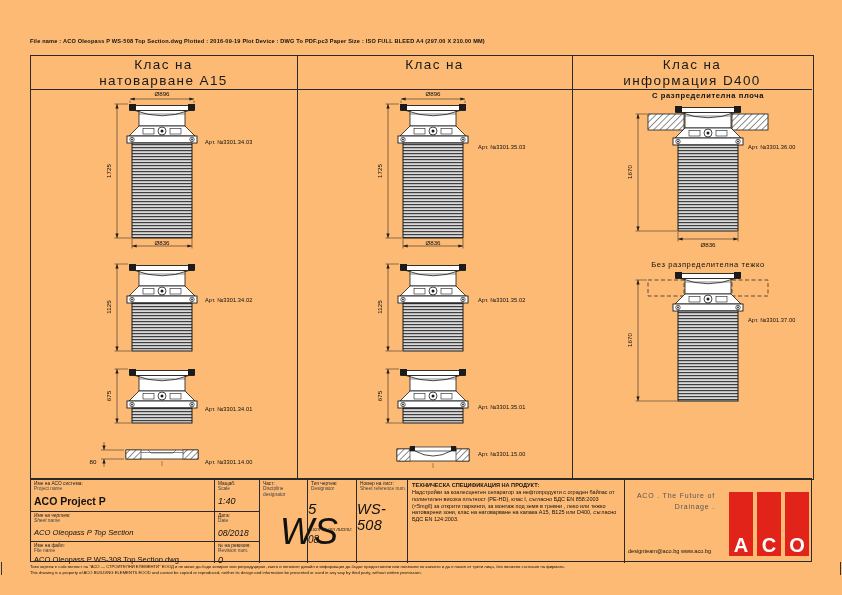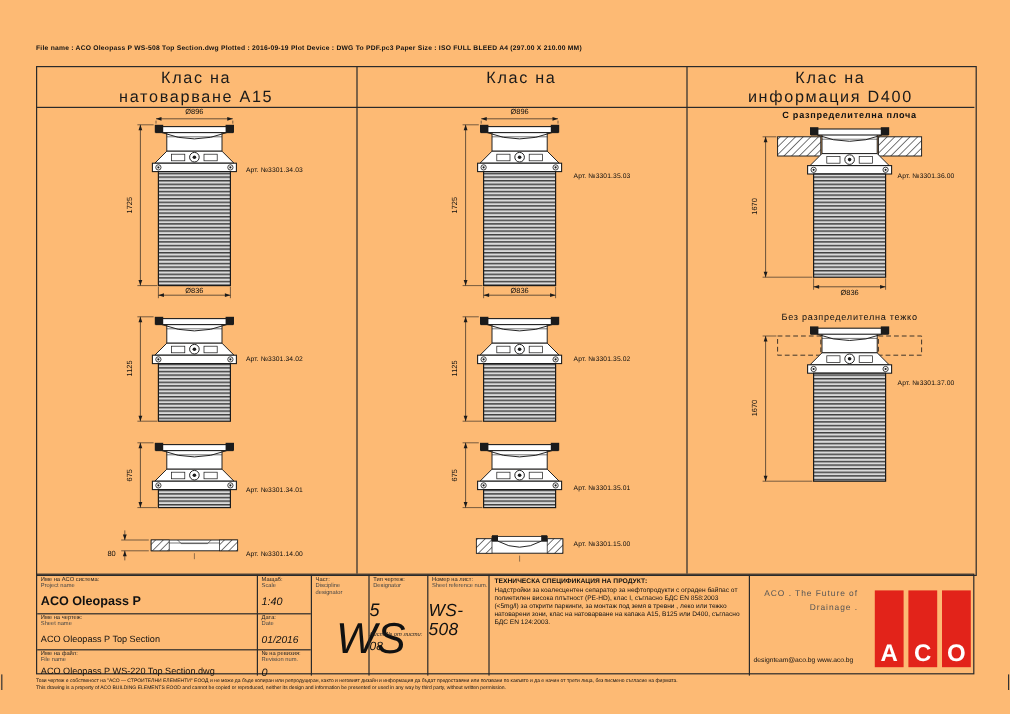--- a/index.html
+++ b/index.html
@@ -329,38 +329,38 @@
   <span class="lbl dia" style="left:678px;top:241px;">Ø836</span>
   <span class="art" style="left:748px;top:144px;">Арт. №3301.36.00</span>
   <span class="subtitle" style="left:620px;top:260px;">Без разпределителна тежко</span>
   <span class="lbl rot" style="left:615px;top:335px;">1670</span>
   <span class="art" style="left:748px;top:317px;">Арт. №3301.37.00</span>
 
   <div class="tb">
 
     <div class="cell first" style="left:0;top:0;width:183px;height:32px;">
       <div class="tb-label"><span>Име на ACO система:</span><br><span class="en">Project name</span></div>
-      <div class="v-big">ACO Oleopass P</div>
-    </div>
-    <div class="cell first" style="left:0;top:32px;width:183px;height:30px;">
+      <div class="v-big">ACO Project P</div>
+    </div>
+    <div class="cell first" style="left:0;top:32px;width:183px;height:30px;font-style:italic;">
       <div class="tb-label"><span>Име на чертеж:</span><br><span class="en">Sheet name</span></div>
       <div class="v-med">ACO Oleopass P Top Section</div>
     </div>
     <div class="cell first" style="left:0;top:62px;width:183px;height:22px;">
       <div class="tb-label"><span>Име на файл:</span><br><span class="en">File name</span></div>
-      <div class="v-med" style="padding-top:1px;">ACO Oleopass P WS-220 Top Section.dwg</div>
+      <div class="v-med" style="padding-top:1px;">ACO Oleopass P WS-308 Top Section.dwg</div>
     </div>
 
     <div class="cell" style="left:183px;top:0;width:45px;height:32px;">
       <div class="tb-label"><span>Мащаб:</span><br><span class="en">Scale</span></div>
       <div class="v-med v-ctr" style="font-size:9px;">1:40</div>
     </div>
     <div class="cell" style="left:183px;top:32px;width:45px;height:30px;">
       <div class="tb-label"><span>Дата:</span><br><span class="en">Date</span></div>
-      <div class="v-med v-ctr" style="font-size:8.5px;">01/2016</div>
+      <div class="v-med v-ctr" style="font-size:8.5px;">08/2018</div>
     </div>
     <div class="cell" style="left:183px;top:62px;width:45px;height:22px;">
       <div class="tb-label"><span>№ на ревизия:</span><br><span class="en">Revision num.</span></div>
       <div class="v-med v-ctr" style="font-size:9px;padding-top:1px;">0</div>
     </div>
     <div class="rowline" style="top:32px;"></div>
     <div class="rowline" style="top:62px;"></div>
 
     <div class="cell" style="left:228px;top:0;width:48px;height:84px;">
       <div class="tb-label"><span>Част:</span><br><span class="en">Discipline designator</span></div>

